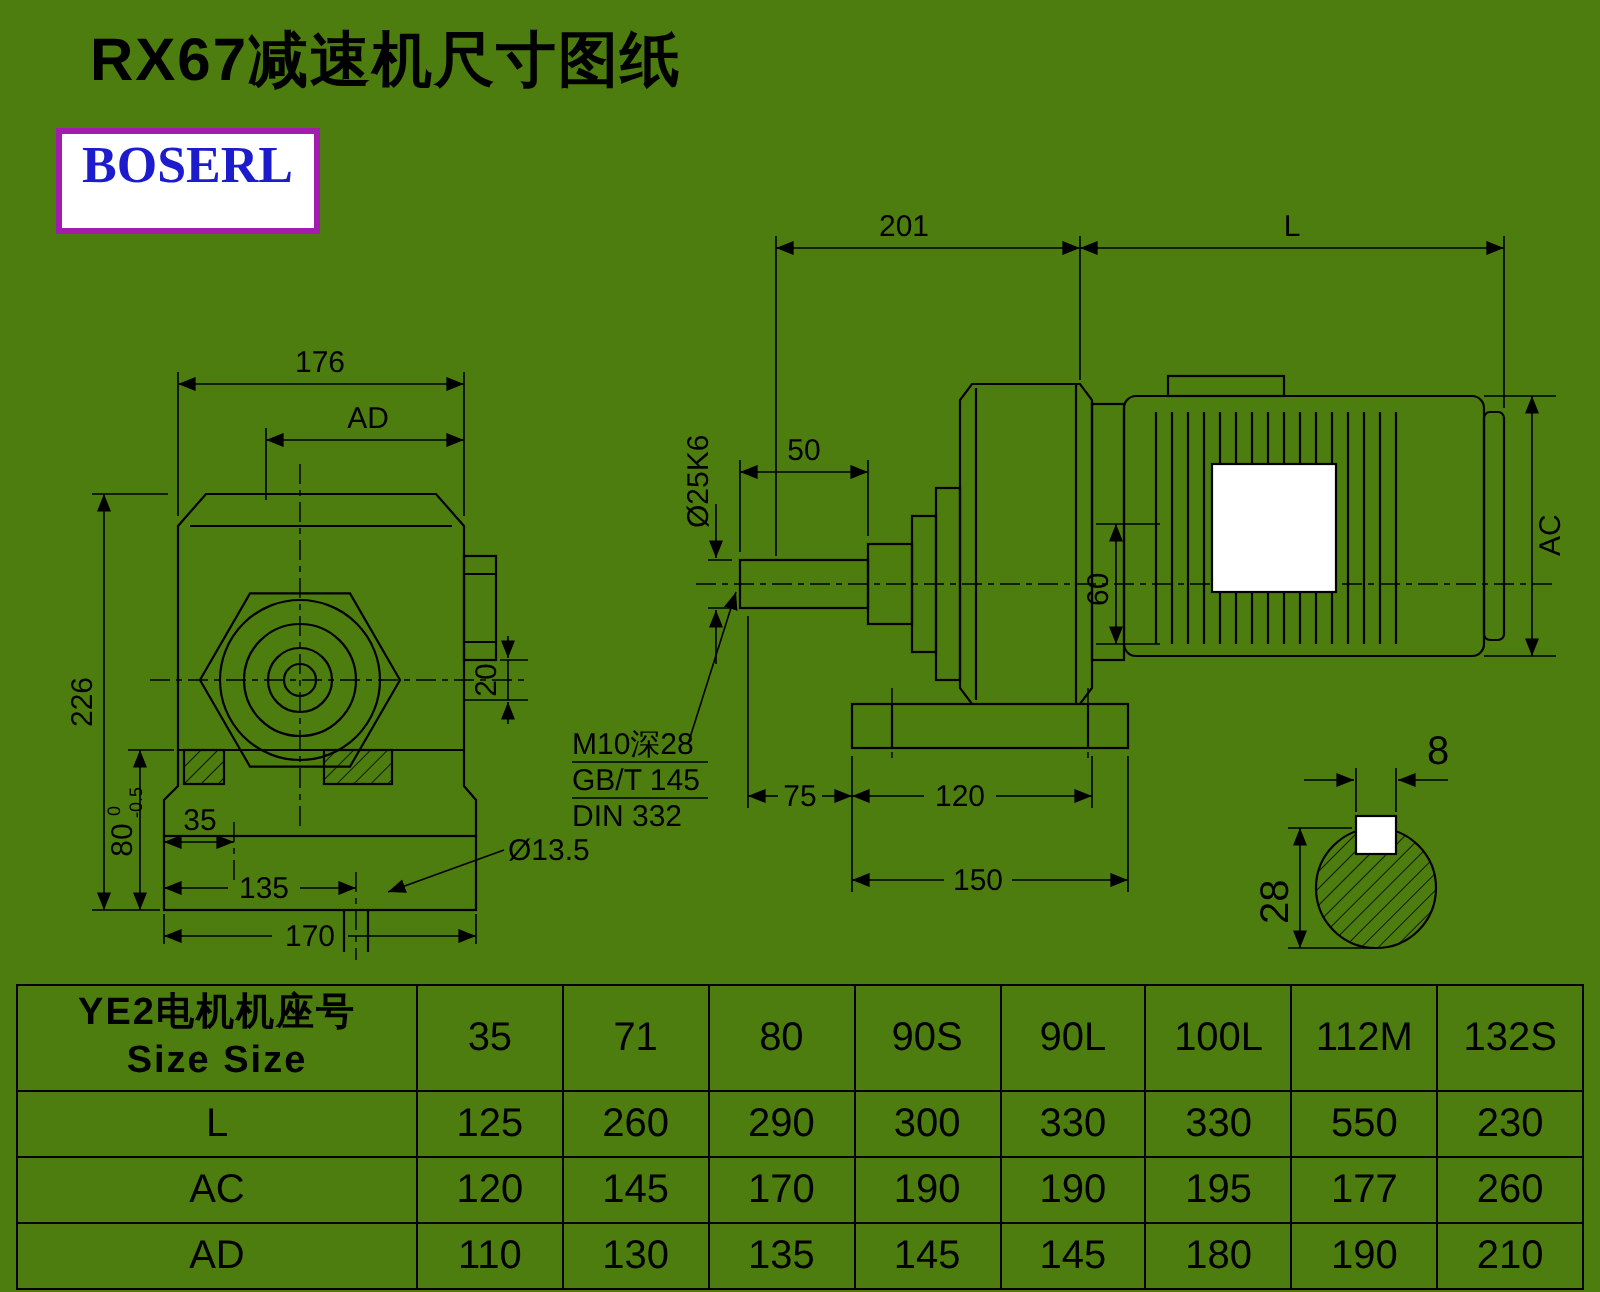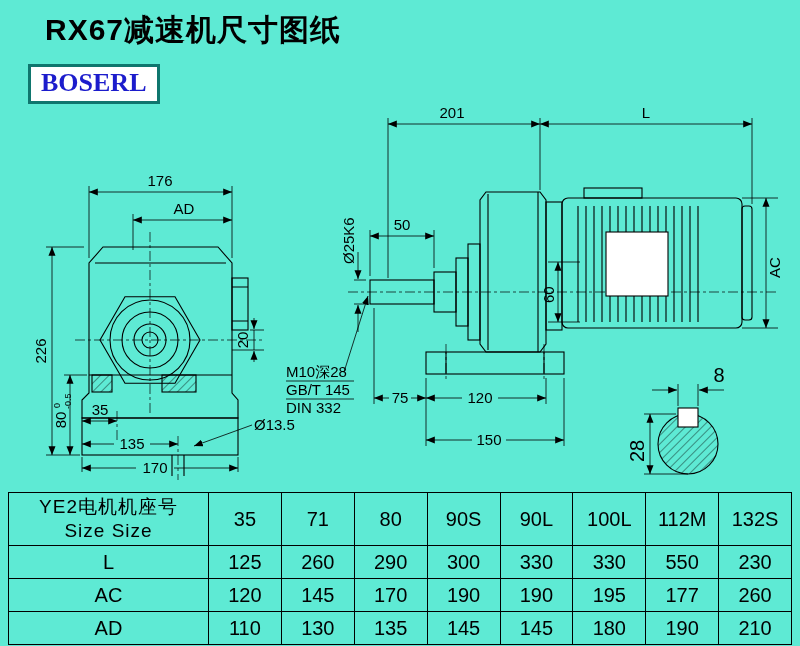--- a/index.html
+++ b/index.html
@@ -1,38 +1,38 @@
 <!DOCTYPE html>
 <html><head>
 <meta charset="utf-8">
 <style>
   html,body{margin:0;padding:0;background:#fff;}
-  .frame{position:relative;width:800px;height:646px;background:#5eead4;overflow:hidden;
+  .frame{position:relative;width:800px;height:646px;background:#4d7c0f;overflow:hidden;
          font-family:"Liberation Sans",sans-serif;color:#000;}
   .title{position:absolute;left:45px;top:10px;font-size:30px;font-weight:bold;
          letter-spacing:1px;margin:0;}
-  .logo{position:absolute;left:28px;top:64px;border:3px solid #0f766e;
-        padding:1px 10px 3px 10px;background:#fff;}
+  .logo{position:absolute;left:28px;top:64px;border:3px solid #a21caf;
+        padding:1px 10px 16px 10px;background:#fff;}
   .logo span{font-family:"Liberation Serif",serif;font-weight:bold;font-size:26px;color:#1c1ccc;}
   svg.draw{position:absolute;left:0;top:0;}
   svg.draw path,svg.draw rect,svg.draw circle,svg.draw polygon,svg.draw line{
         stroke:#000;stroke-width:1.1;fill:none;}
   svg.draw .dimln{stroke-width:0.8;}
   svg.draw .cl{stroke-width:0.7;stroke-dasharray:10 3 3 3;}
   svg.draw text{font:15px "Liberation Sans",sans-serif;fill:#000;text-anchor:middle;}
   svg.draw text.ts{text-anchor:start;}
   svg.draw text.big{font-size:20px;}
   svg.draw text.small{font-size:9px;}
   table.sizes{position:absolute;left:8px;top:492px;width:784px;border-collapse:collapse;
         table-layout:fixed;}
   table.sizes td{border:1px solid #000;text-align:center;vertical-align:middle;
         font-size:20px;padding:0;}
   table.sizes tr.hdr td{height:52px;}
   table.sizes tr.row td{height:32px;}
-  .hcell div{font-size:19px;line-height:24px;letter-spacing:1px;}
+  .hcell div{font-size:19px;line-height:24px;letter-spacing:1px;font-weight:bold;}
 </style>
 </head>
 <body>
 
 <div class="frame">
 
   <h1 class="title">RX67减速机尺寸图纸</h1>
 
   <div class="logo">
     <span>BOSERL</span>

